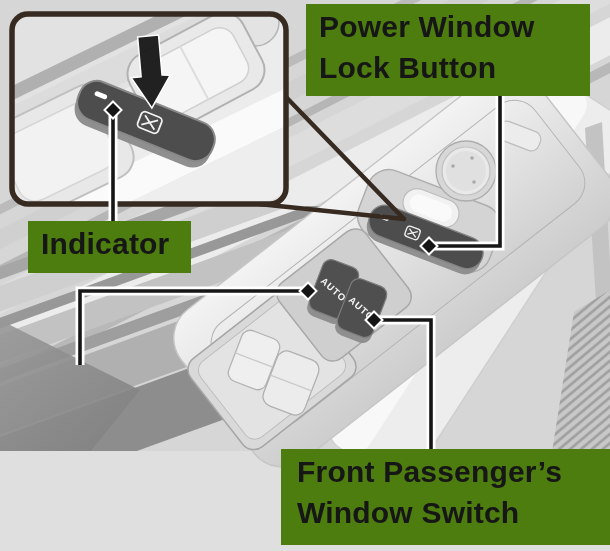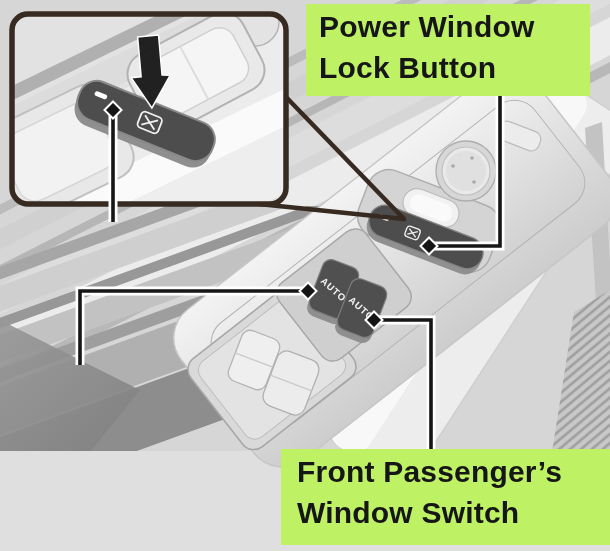--- a/index.html
+++ b/index.html
@@ -4,21 +4,21 @@
 <style>
   html,body{margin:0;padding:0;background:#ffffff;}
   .stage{
     position:relative;width:610px;height:551px;overflow:hidden;
     background:#d6d6d6;
     font-family:"Liberation Sans",sans-serif;
   }
   .stage svg{position:absolute;left:0;top:0;}
   .callout-label{
     position:absolute;
-    background:#bef264;
+    background:#4d7c0f;
     color:#161616;
     font-weight:bold;
     font-size:30px;
     line-height:1.35;
     letter-spacing:.2px;
     padding:3px 8px 8px 13px;
     box-sizing:border-box;
     white-space:normal;
   }
   .lbl-power{left:306px;top:4px;width:284px;}
@@ -219,17 +219,18 @@
   <g fill="#151515" stroke="#ffffff" stroke-width="2">
     <path d="M 0 -8.5 L 8.5 0 L 0 8.5 L -8.5 0 Z" transform="translate(113 110)"></path>
     <path d="M 0 -8.5 L 8.5 0 L 0 8.5 L -8.5 0 Z" transform="translate(429 246)"></path>
     <path d="M 0 -8.5 L 8.5 0 L 0 8.5 L -8.5 0 Z" transform="translate(308 291)"></path>
     <path d="M 0 -8.5 L 8.5 0 L 0 8.5 L -8.5 0 Z" transform="translate(374 320)"></path>
   </g>
 </svg>
 
 <div class="callout-label lbl-power">Power Window Lock Button</div>
 
+<div class="callout-label lbl-indicator">Indicator</div>
 
 
 <div class="callout-label lbl-passenger">Front Passenger’s Window Switch</div>
 
 </div>
 
 </body></html>

